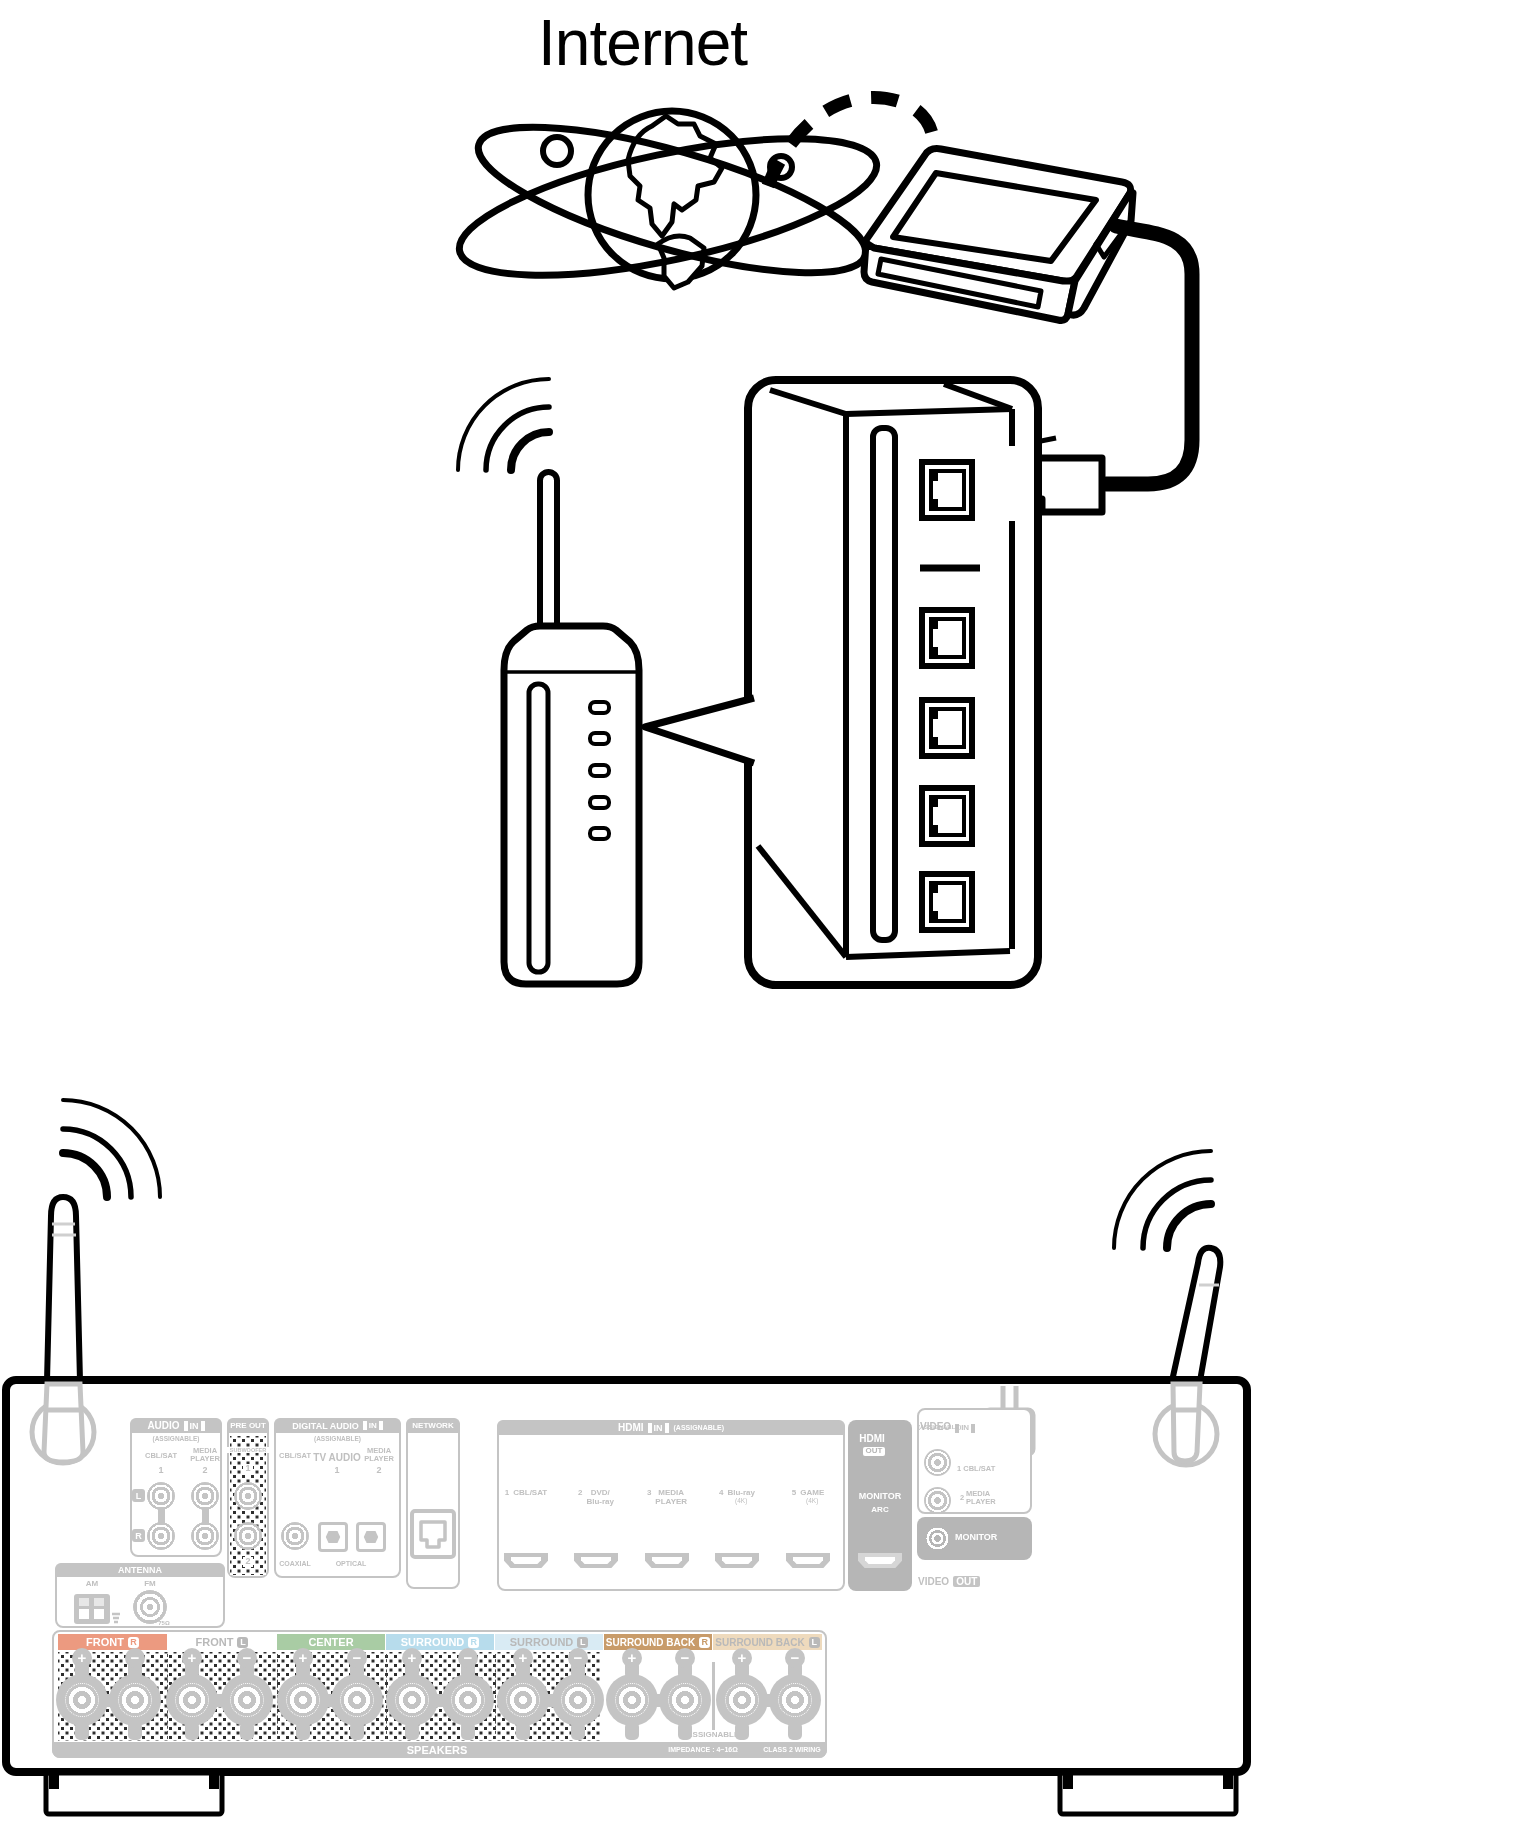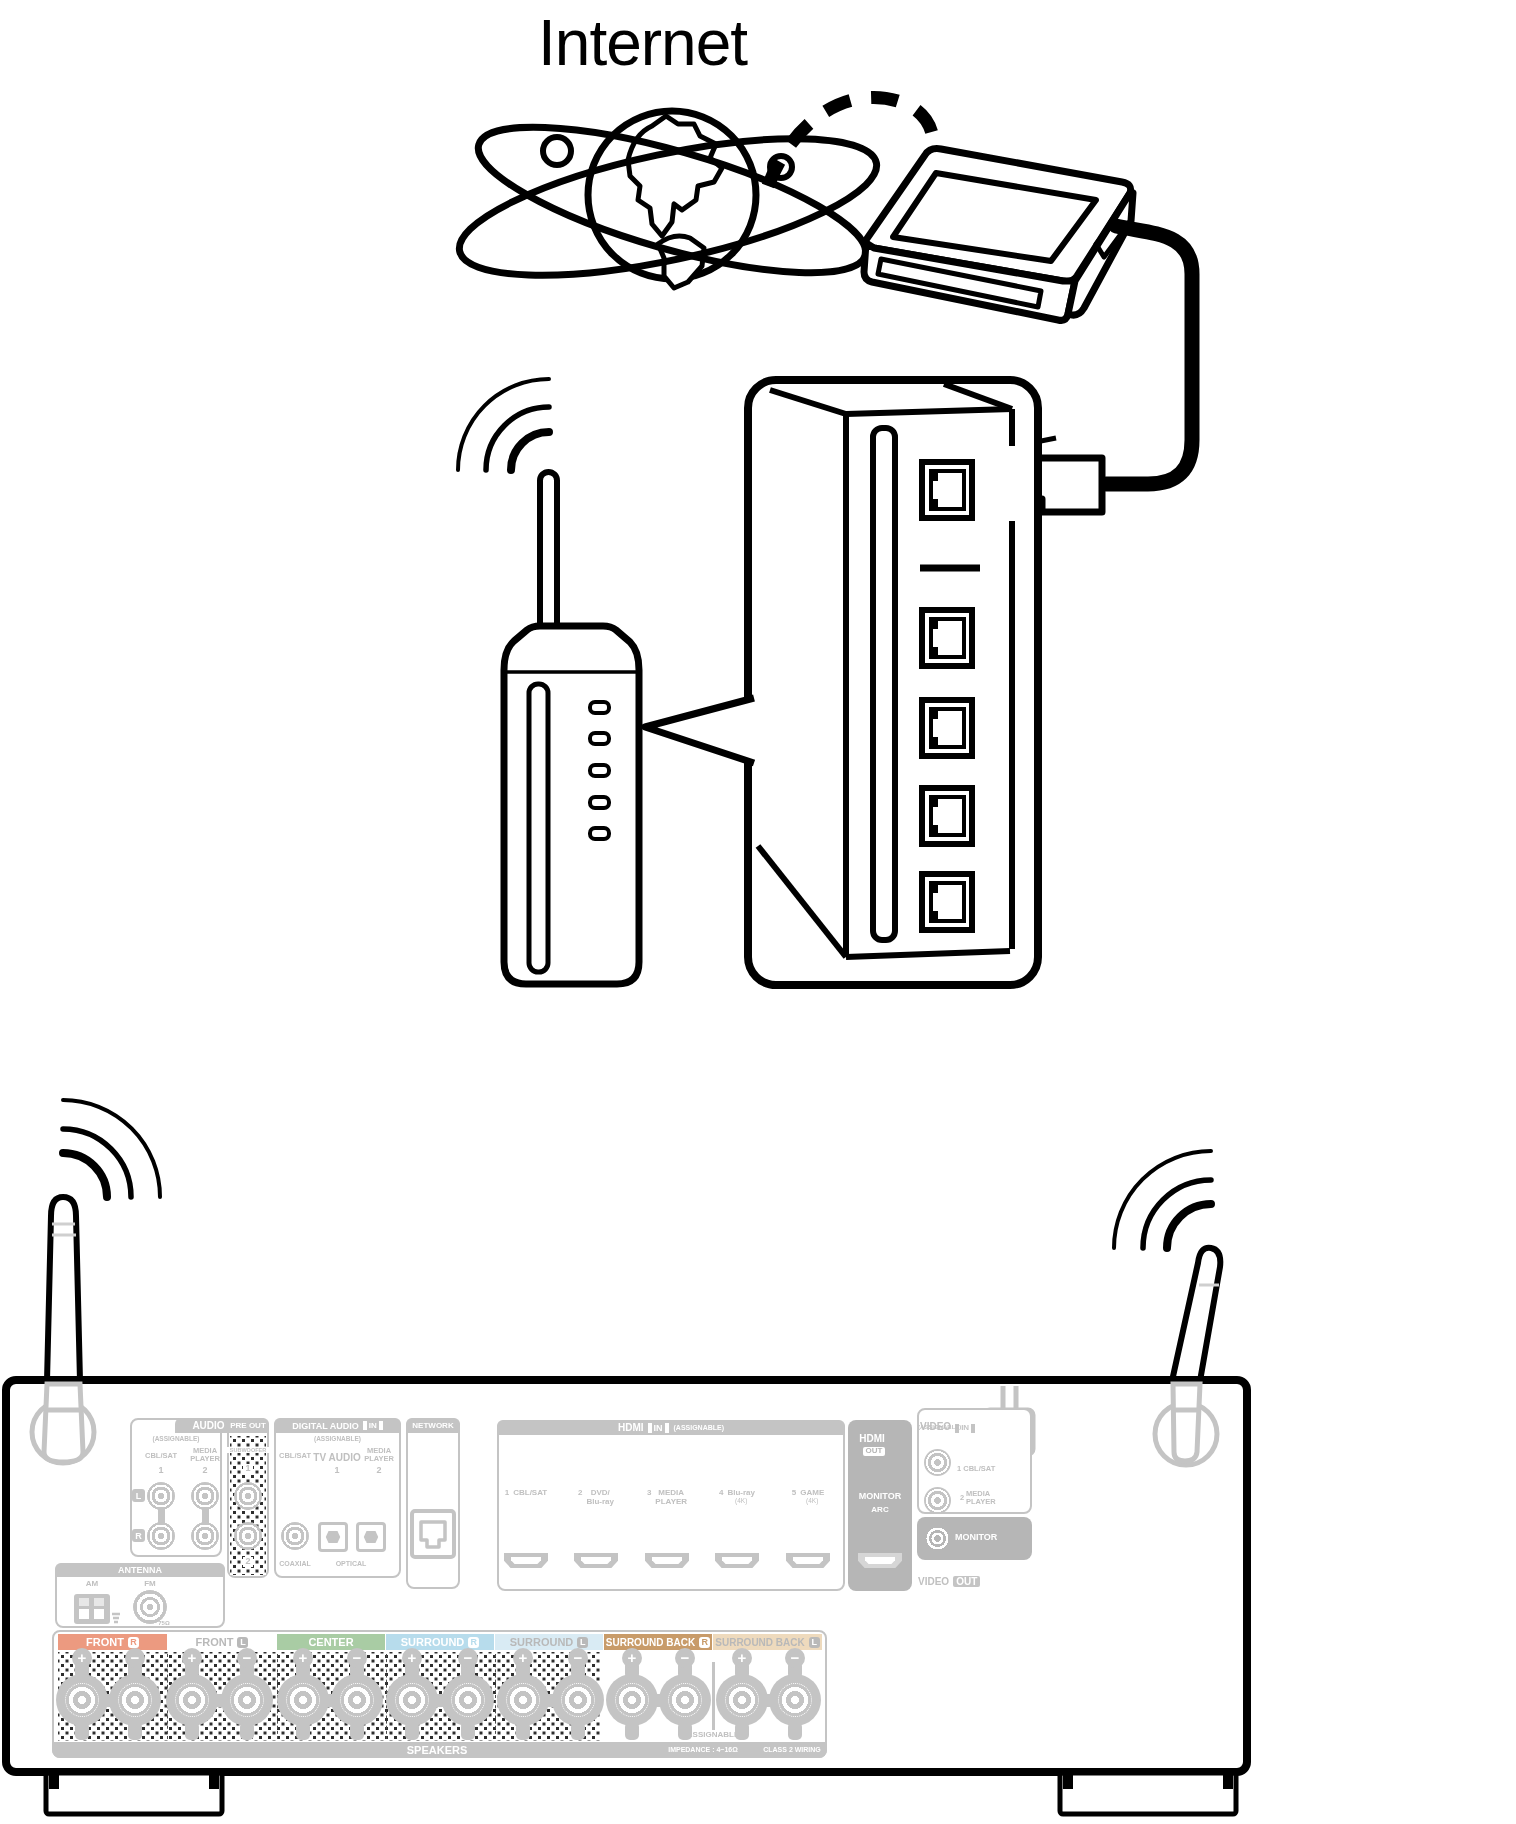--- a/index.html
+++ b/index.html
@@ -201,21 +201,21 @@
     <path d="M 1003,1386 L 1003,1410 M 1016,1386 L 1016,1410"></path>
     <rect x="985" y="1410" width="48" height="44" rx="5"></rect>
     <path d="M 997,1410 L 997,1440 Q 997,1447 1004,1447 L 1015,1447 Q 1021,1447 1021,1440 L 1021,1410"></path>
     <path d="M 1003,1410 L 1003,1432 M 1016,1410 L 1016,1432"></path>
   </g>
 </svg>
 
 <div class="abs biglabel" style="left:538px;top:6px;font-size:64px;">Internet</div>
 
 <div class="blk" style="left:130px;top:1418px;width:92px;height:139px;"></div>
-<div class="pill" style="left:130px;top:1418px;width:92px;height:15px;font-size:10px;margin-left:45px;">
+<div class="pill" style="left:130px;top:1418px;width:92px;height:15px;font-size:10px;">
   <span>AUDIO</span>
   <span class="inbadge" style="font-size:9px;">IN</span>
 </div>
 <div class="gtxt" style="left:130px;top:1435px;width:92px;font-size:6.5px;">(ASSIGNABLE)</div>
 <div class="gtxt" style="left:136px;top:1452px;width:50px;font-size:7.5px;">CBL/SAT</div>
 <div class="gtxt" style="left:180px;top:1447px;width:50px;font-size:7.5px;">MEDIA
 PLAYER</div>
 <div class="gtxt" style="left:156px;top:1466px;width:10px;font-size:9px;">1</div>
 <div class="gtxt" style="left:200px;top:1466px;width:10px;font-size:9px;">2</div>
 <div class="lrbox" style="left:132px;top:1489px;width:13px;height:13px;">

